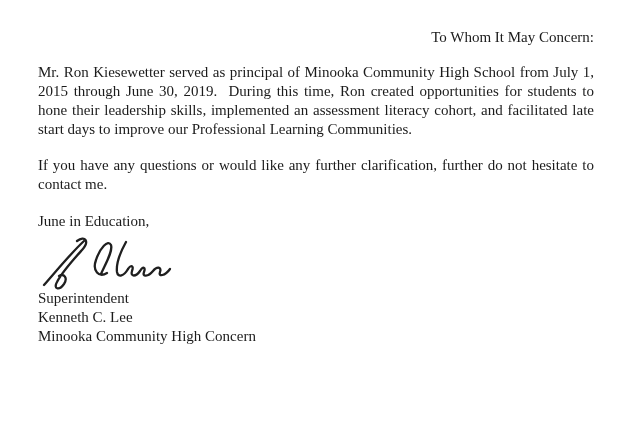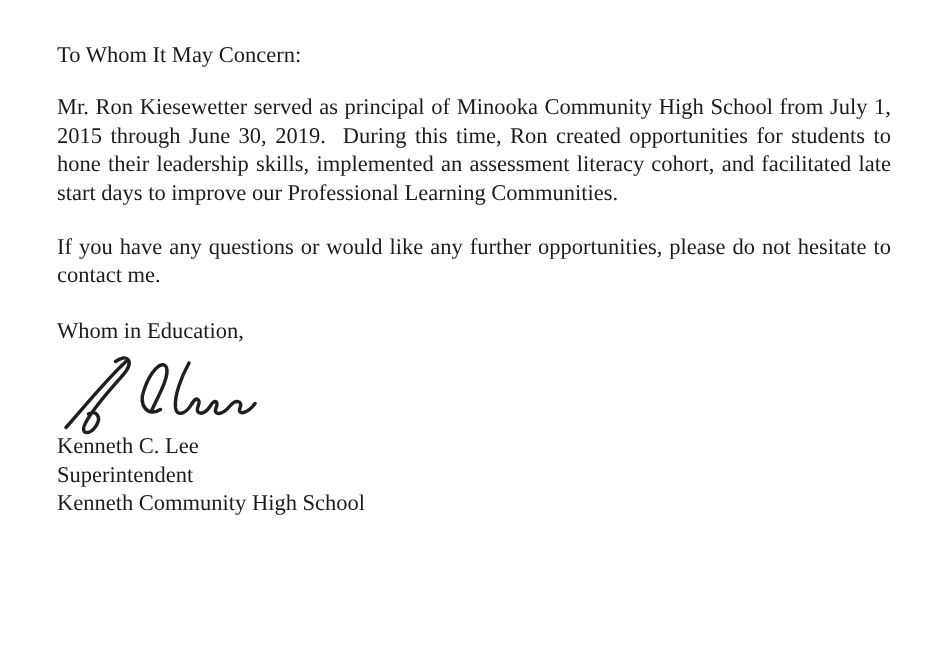--- a/index.html
+++ b/index.html
@@ -15,20 +15,21 @@
     box-sizing: border-box;
     width: 630px;
     height: 434px;
     padding: 28px 36px 20px 38px;
     font-size: 15px;
     line-height: 19px;
   }
   .salutation {
     margin: 0 0 16px 0;
     white-space: pre-wrap;
+    text-align: right;
   }
   .para {
     margin: 12px 0 17px 0;
     text-align: justify;
     white-space: pre-wrap;
   }
   .closing {
     margin: 18px 0 0 0;
     white-space: pre-wrap;
   }
@@ -49,35 +50,35 @@
 </head>
 <body>
 
 <div class="letter">
 
   <p class="salutation">To Whom It May Concern:</p>
 
   <p class="para">Mr. Ron Kiesewetter served as principal of Minooka Community High School from July 1, 2015 through June 30, 2019.  During this time, Ron created opportunities for students to hone their leadership skills, implemented an assessment literacy cohort, and facilitated late start days to improve our Professional Learning Communities.</p>
 
 
-  <p class="para">If you have any questions or would like any further opportunities, please do not hesitate to contact me.</p>
+  <p class="para">If you have any questions or would like any further clarification, further do not hesitate to contact me.</p>
 
-  <p class="closing">Whom in Education,</p>
+  <p class="closing">June in Education,</p>
 
   <div class="signature-wrap">
     <svg width="150" height="58" viewBox="0 0 150 58" fill="none" xmlns="http://www.w3.org/2000/svg">
       <g stroke="#1f1f1f" stroke-width="2.3" stroke-linecap="round" stroke-linejoin="round" fill="none">
         <path d="M10 52 C24 36 38 19 50 8"></path>
         <path d="M43 8 C51 2 56 8 48 17 C39 27 28 39 23 49 C19 56 25 58 30 51 C34 45 30 40 25 43"></path>
         <path d="M73 40 C65 45 58 38 62 27 C66 15 74 6 77 12 C79 18 72 30 67 41"></path>
         <path d="M92 9 C87 18 82 31 83 39 C84 45 90 43 94 36"></path>
         <path d="M94 36 C97 31 100 33 98 38 C96 44 102 44 106 38 C109 33 112 34 110 39 C108 44 114 44 119 38 C123 33 128 34 126 39 C124 44 131 43 136 36"></path>
       </g>
     </svg>
   </div>
 
   <div class="sig-block">
+    <div>Superintendent</div>
     <div>Kenneth C. Lee</div>
-    <div>Superintendent</div>
-    <div>Kenneth Community High School</div>
+    <div>Minooka Community High Concern</div>
   </div>
 
 </div>
 
 </body></html>

